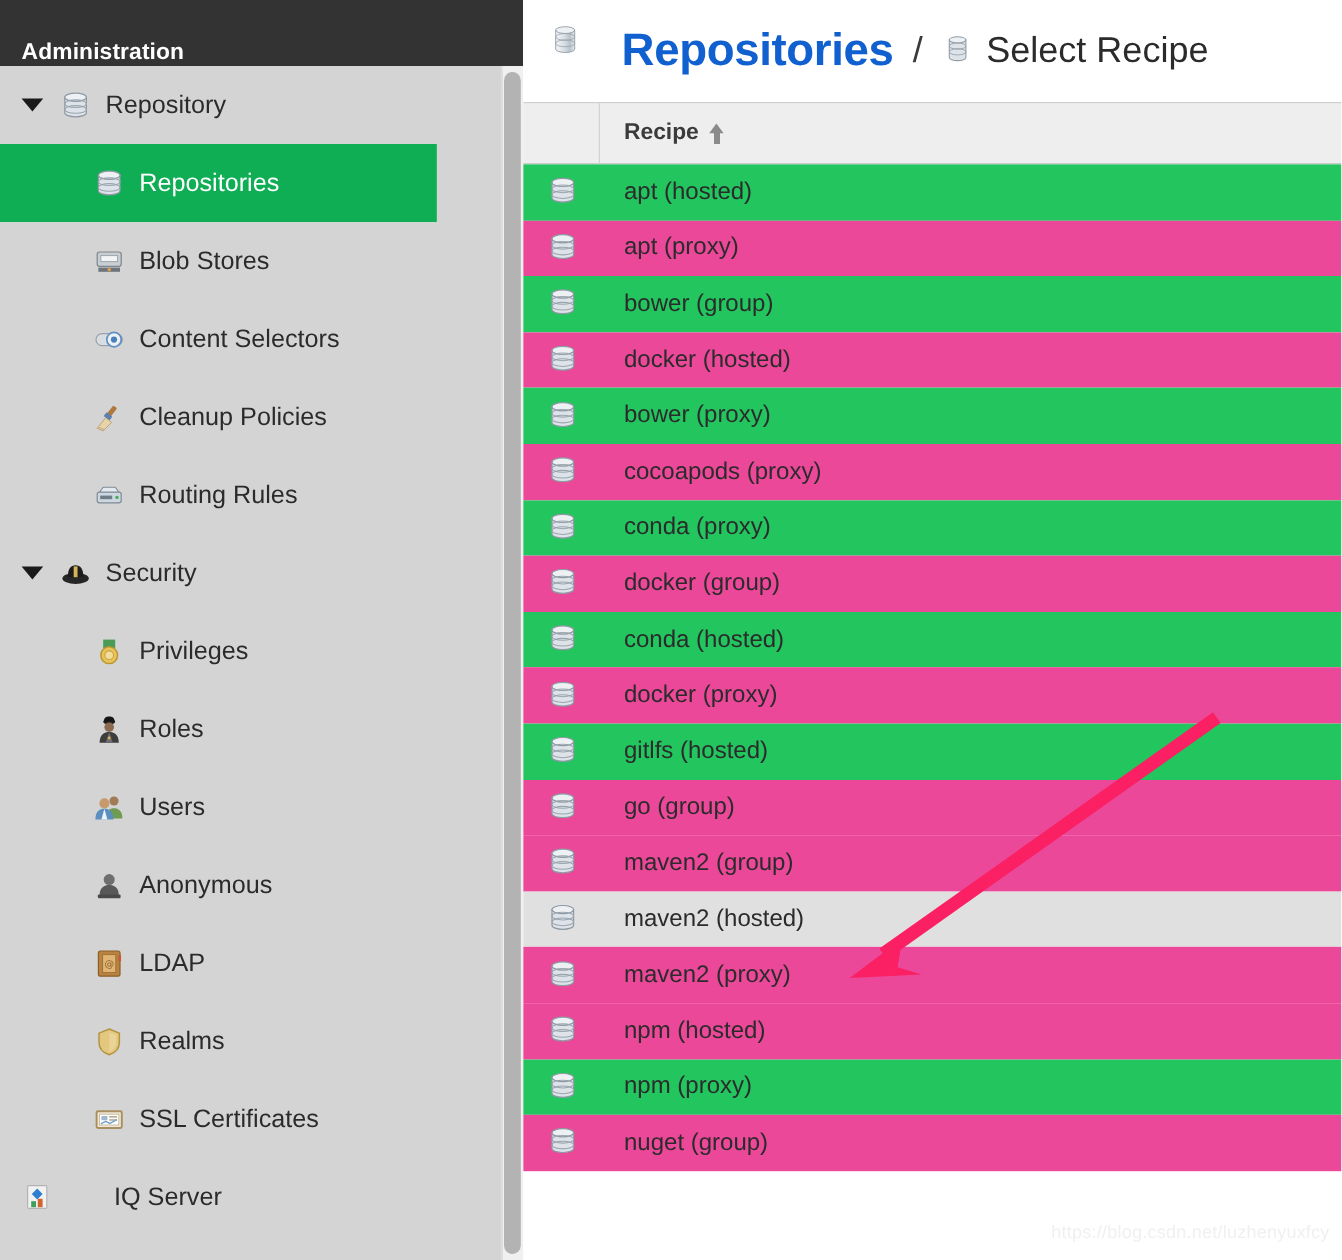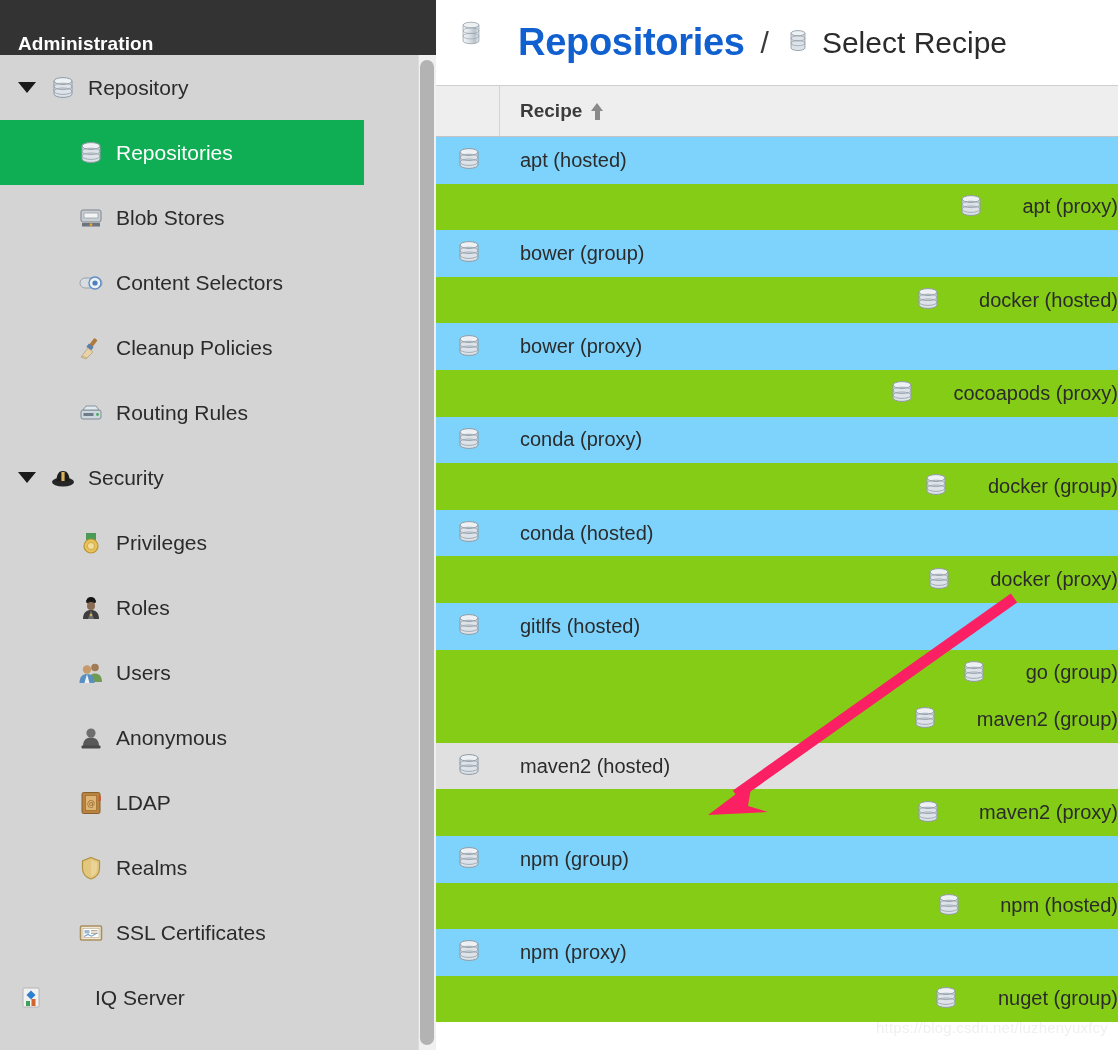--- a/index.html
+++ b/index.html
@@ -152,23 +152,23 @@
     content: "";
     position: absolute; left: 4px; top: 7px;
     width: 5px; height: 10px;
     background: #8a8a8a;
   }
 
   .row {
     display: flex;
     height: 46.6px;
     align-items: center;
-    background: #7dd3fc;
-  }
-  .row.alt { background: #84cc16; justify-content: flex-end; }
+    background: #22c55e;
+  }
+  .row.alt { background: #ec4899; }
   .row.hl { background: #e0e0e0; }
   .row-icon {
     width: 64px; flex: 0 0 64px;
     display: flex; align-items: center; justify-content: center;
   }
   .row-db { width: 25px; height: 28px; }
   .row-label {
     font-size: 20px;
     color: #2b2b2b;
     padding-left: 20px;
@@ -605,33 +605,20 @@
                 <svg class="ic" viewBox="0 0 26 26" width="26" height="26">
                   <path d="M4 6 h18 v13 a9 3.4 0 0 1 -18 0 z" fill="#dde3e8" stroke="#8e99a3" stroke-width="1"></path>
                   <ellipse cx="13" cy="6" rx="9" ry="3.4" fill="#eef1f4" stroke="#8e99a3" stroke-width="1"></ellipse>
                   <ellipse cx="13" cy="11.4" rx="9" ry="3.2" fill="none" stroke="#9aa5af" stroke-width="0.9"></ellipse>
                   <ellipse cx="13" cy="16.2" rx="9" ry="3.2" fill="none" stroke="#9aa5af" stroke-width="0.9"></ellipse>
                 </svg>
               </span>
             </div>
             <div class="row-label">maven2 (proxy)</div>
           </div>
-          <div class="row">
-            <div class="row-icon">
-              <span class="row-db">
-                <svg class="ic" viewBox="0 0 26 26" width="26" height="26">
-                  <path d="M4 6 h18 v13 a9 3.4 0 0 1 -18 0 z" fill="#dde3e8" stroke="#8e99a3" stroke-width="1"></path>
-                  <ellipse cx="13" cy="6" rx="9" ry="3.4" fill="#eef1f4" stroke="#8e99a3" stroke-width="1"></ellipse>
-                  <ellipse cx="13" cy="11.4" rx="9" ry="3.2" fill="none" stroke="#9aa5af" stroke-width="0.9"></ellipse>
-                  <ellipse cx="13" cy="16.2" rx="9" ry="3.2" fill="none" stroke="#9aa5af" stroke-width="0.9"></ellipse>
-                </svg>
-              </span>
-            </div>
-            <div class="row-label">npm (group)</div>
-          </div>
           <div class="row alt">
             <div class="row-icon">
               <span class="row-db">
                 <svg class="ic" viewBox="0 0 26 26" width="26" height="26">
                   <path d="M4 6 h18 v13 a9 3.4 0 0 1 -18 0 z" fill="#dde3e8" stroke="#8e99a3" stroke-width="1"></path>
                   <ellipse cx="13" cy="6" rx="9" ry="3.4" fill="#eef1f4" stroke="#8e99a3" stroke-width="1"></ellipse>
                   <ellipse cx="13" cy="11.4" rx="9" ry="3.2" fill="none" stroke="#9aa5af" stroke-width="0.9"></ellipse>
                   <ellipse cx="13" cy="16.2" rx="9" ry="3.2" fill="none" stroke="#9aa5af" stroke-width="0.9"></ellipse>
                 </svg>
               </span>

